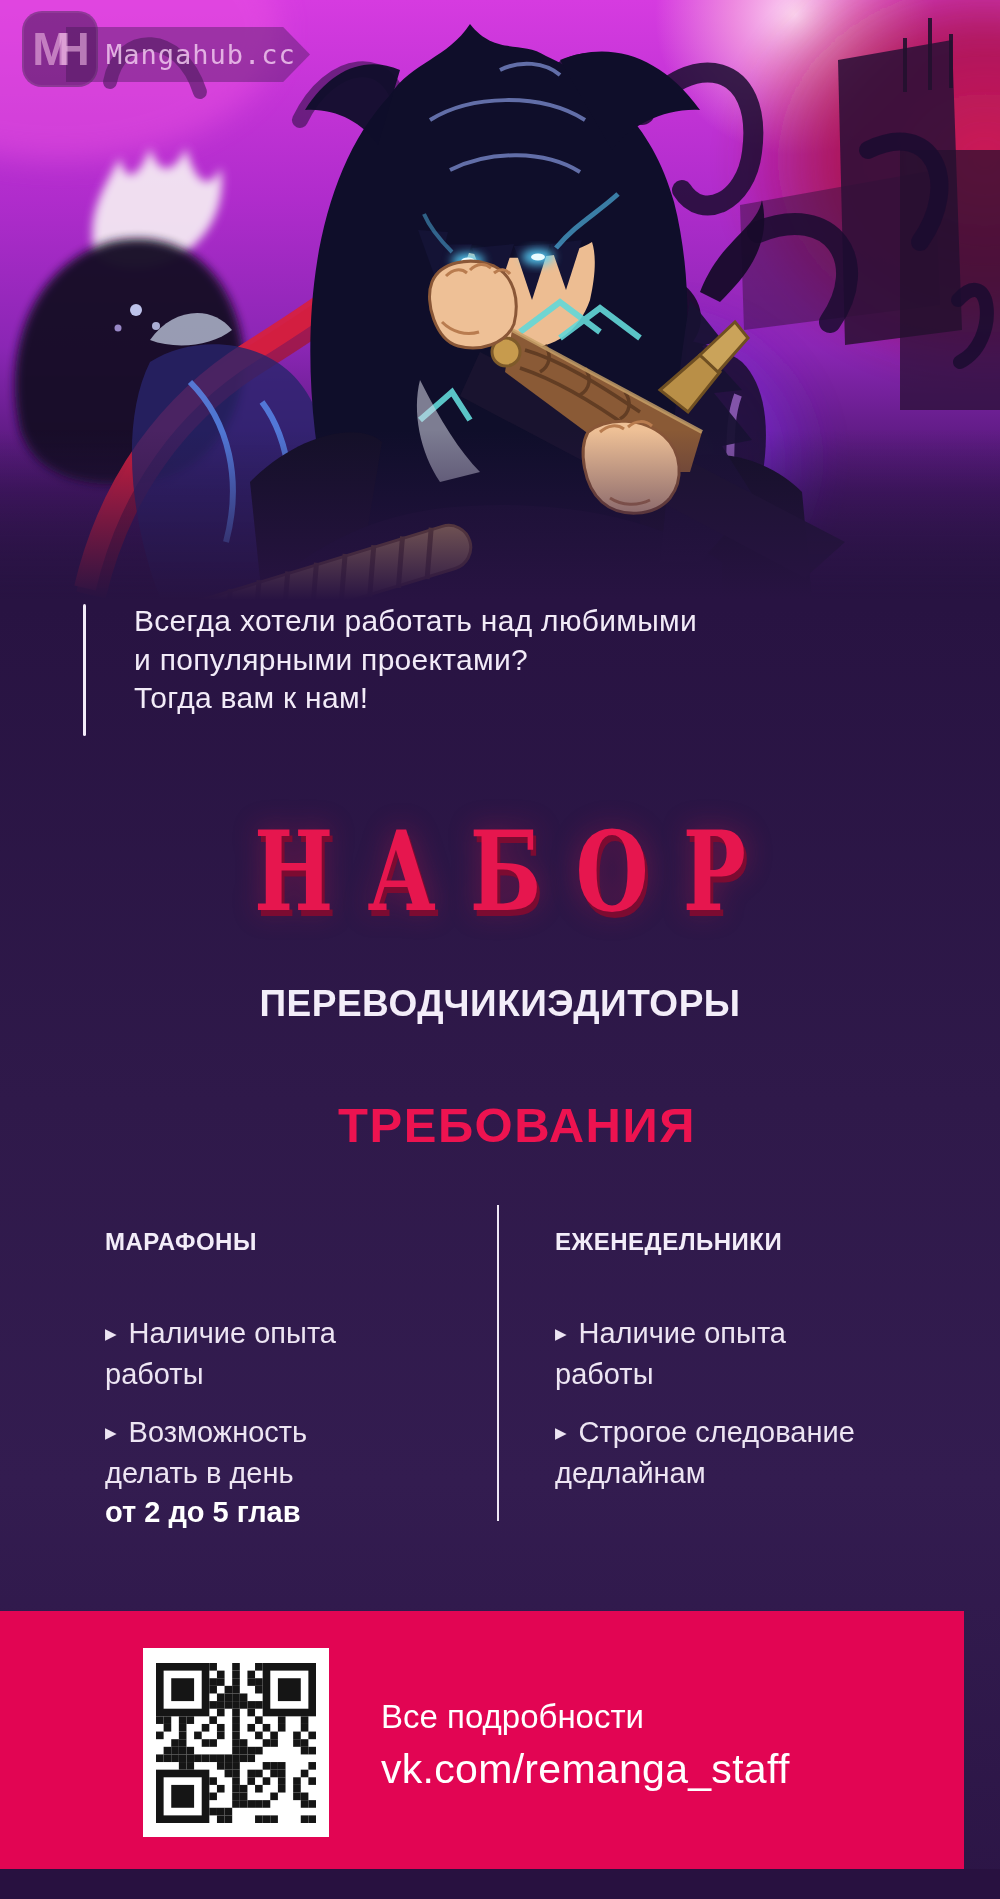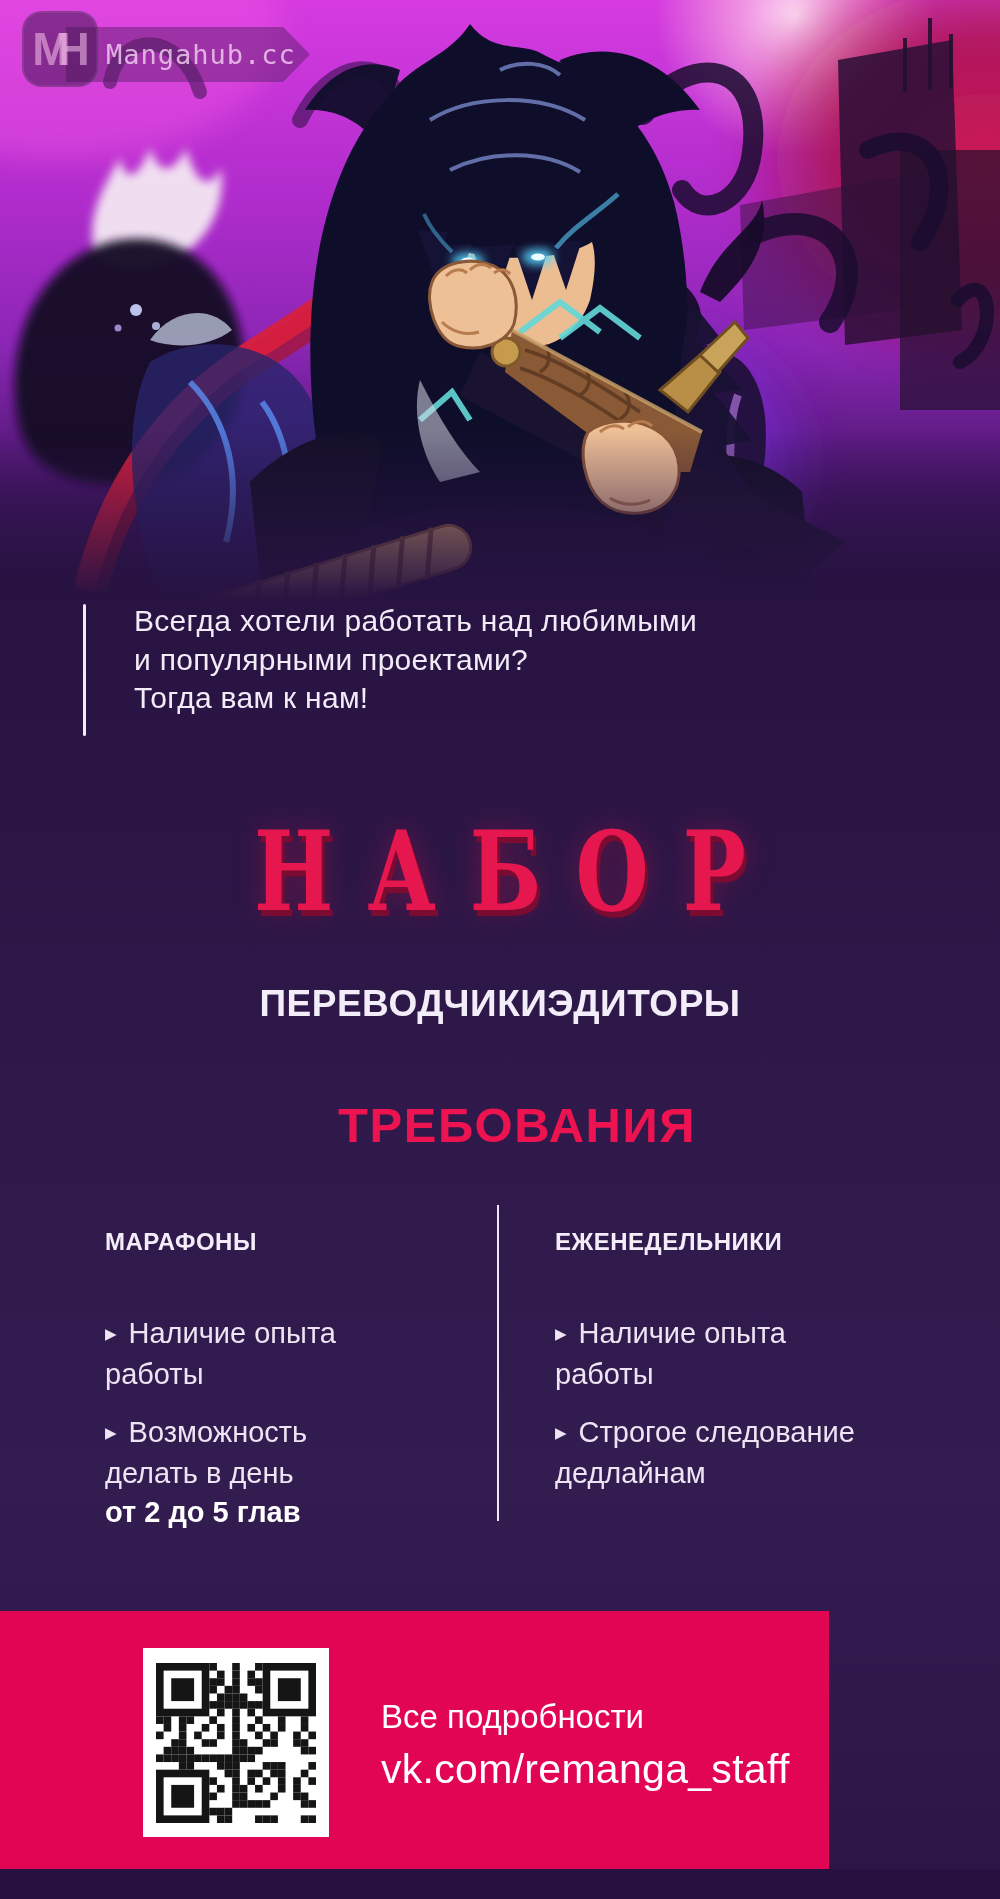--- a/index.html
+++ b/index.html
@@ -48,21 +48,21 @@
   .col-right{left:555px;width:400px;}
   .col-title{font-size:24px;line-height:40px;font-weight:bold;color:#f3edf9;letter-spacing:.5px;}
   .bullet{font-size:29px;line-height:39px;color:#ede5f3;margin:0;}
   .bullet.first{margin-top:52px;}
   .bullet.second{margin-top:19px;}
   .bullet .bl{display:block;}
   .tri{display:inline-block;margin-right:12px;font-size:23px;transform:translateY(-2px);}
   .bold-line{display:block;font-weight:bold;color:#ffffff;}
   .divider{position:absolute;left:497px;top:1205px;width:2px;height:316px;background:#efe7f5;}
   
-  .footer{position:absolute;left:0;top:1611px;width:829px;height:258px;background:#e20553;}
+  .footer{position:absolute;left:0;top:1611px;width:964px;height:258px;background:#e20553;}
   .qr-box{position:absolute;left:143px;top:37px;width:186px;height:189px;background:#ffffff;}
   .qr-box svg{position:absolute;left:13px;top:15px;}
   .footer-text{position:absolute;left:381px;top:86px;color:#ffffff;}
   .f-label{font-size:33px;line-height:40px;font-weight:normal;}
   .f-link{font-size:41px;line-height:40px;font-weight:normal;margin-top:12px;letter-spacing:.3px;}
   .bottom-strip{position:absolute;left:0;top:1869px;width:1000px;height:30px;background:#281140;}
 </style>
 </head>
 <body>
 

